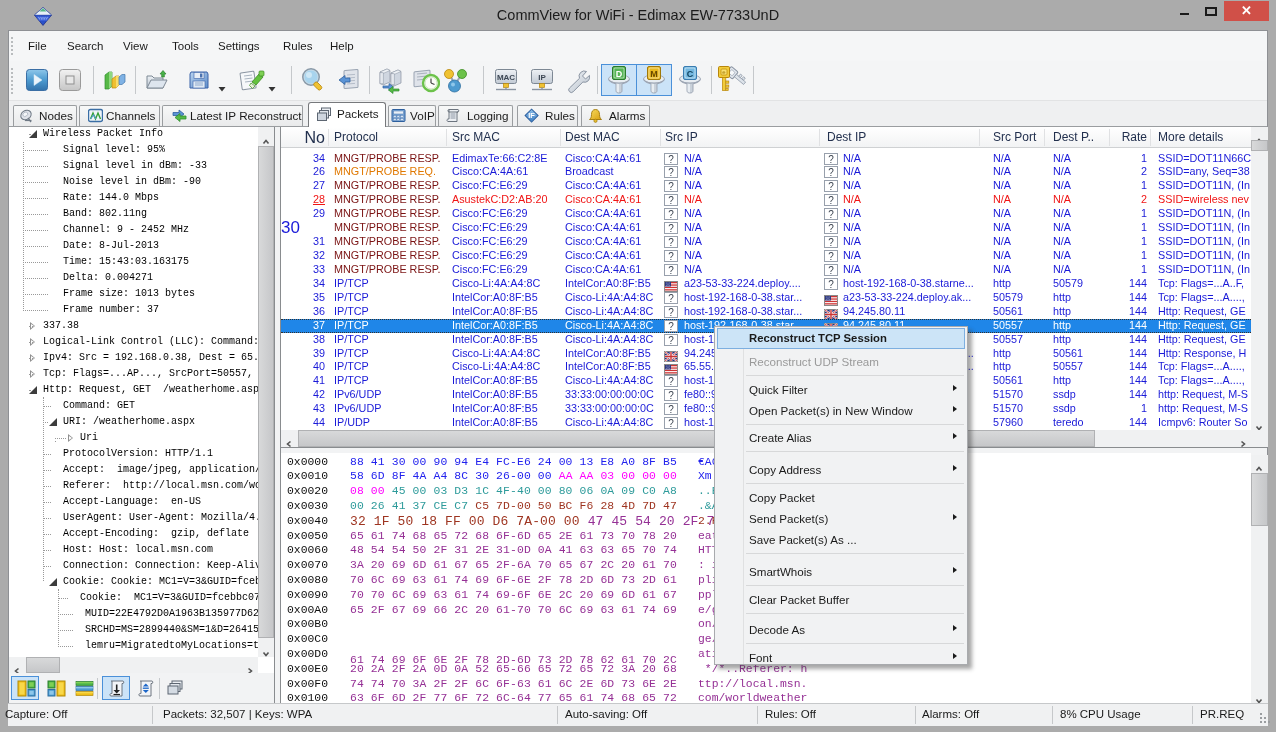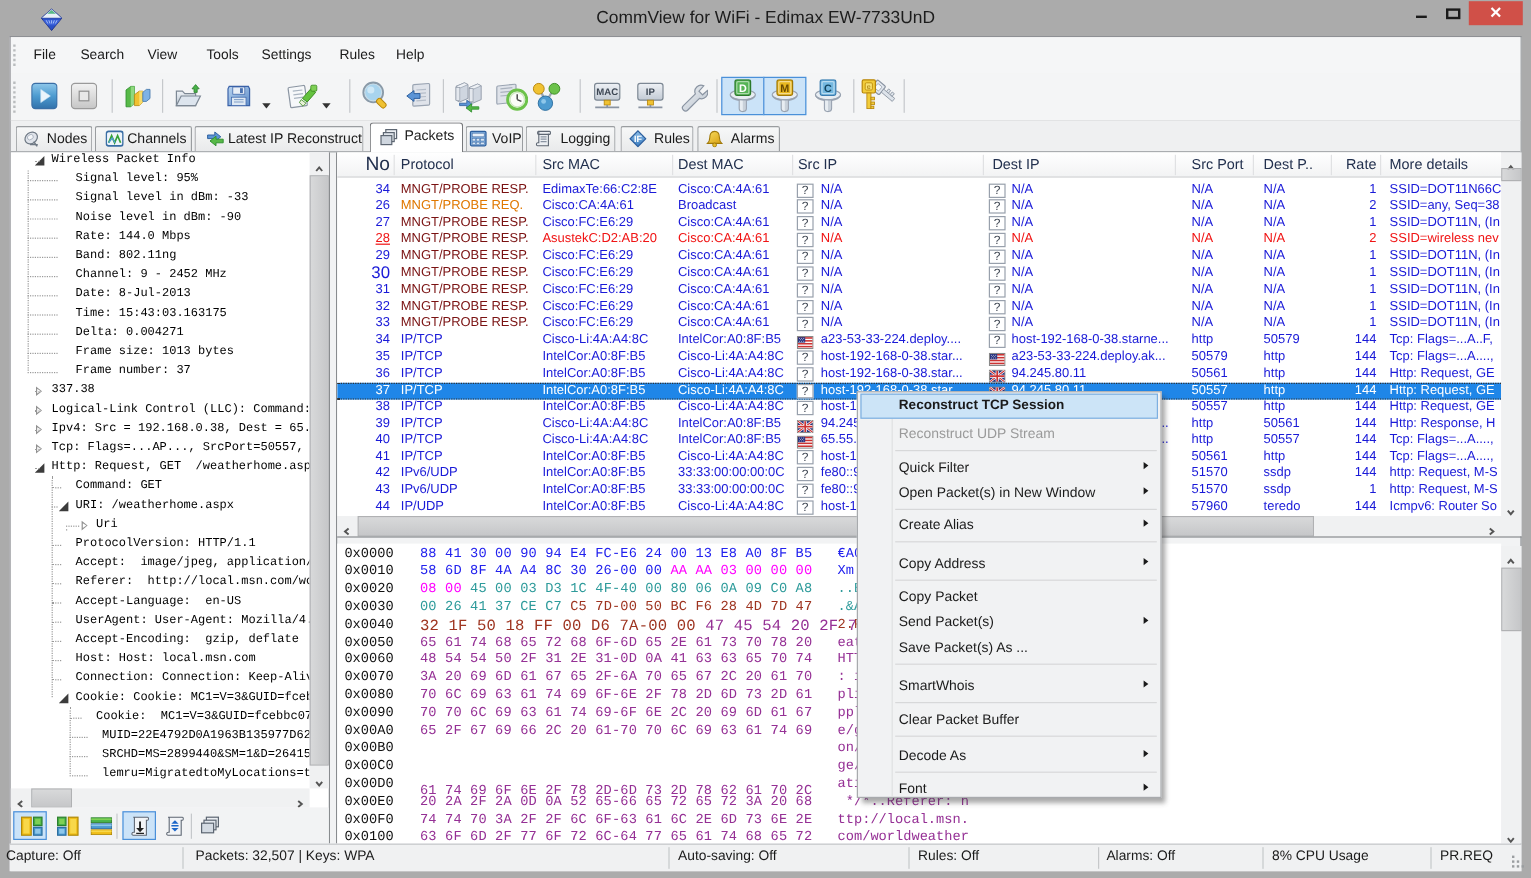--- a/index.html
+++ b/index.html
@@ -551,21 +551,21 @@
       </div>
       <div class="txt" style="left:403px;top:80.2px;height:13.93px;line-height:13.93px;font-size:10.8px;color:#1a1ad8;">N/A</div>
       <div class="abs" style="left:543px;top:81.2px;">
         <span class="qbox">?</span>
       </div>
       <div class="txt" style="left:562px;top:80.2px;height:13.93px;line-height:13.93px;font-size:10.8px;color:#1a1ad8;">N/A</div>
       <div class="txt" style="left:712px;top:80.2px;height:13.93px;line-height:13.93px;font-size:10.8px;color:#1a1ad8;">N/A</div>
       <div class="txt" style="left:772px;top:80.2px;height:13.93px;line-height:13.93px;font-size:10.8px;color:#1a1ad8;">N/A</div>
       <div class="txt" style="left:828px;top:80.2px;height:13.93px;line-height:13.93px;font-size:10.8px;color:#1a1ad8;width:38px;text-align:right;">1</div>
       <div class="txt" style="left:877px;top:80.2px;height:13.93px;line-height:13.93px;font-size:10.8px;color:#1a1ad8;">SSID=DOT11N, (In</div>
-      <div class="txt" style="left:0px;top:94.2px;height:13.93px;line-height:13.93px;font-size:14px;color:#1a1ad8;width:44px;text-align:right;">30</div>
+      <div class="txt" style="left:0px;top:94.2px;height:13.93px;line-height:13.93px;font-size:17px;color:#1a1ad8;width:44px;text-align:left;">30</div>
       <div class="txt" style="left:53px;top:94.2px;height:13.93px;line-height:13.93px;font-size:10.8px;color:#7a1212;">MNGT/PROBE RESP.</div>
       <div class="txt" style="left:171px;top:94.2px;height:13.93px;line-height:13.93px;font-size:10.8px;color:#1a1ad8;">Cisco:FC:E6:29</div>
       <div class="txt" style="left:284px;top:94.2px;height:13.93px;line-height:13.93px;font-size:10.8px;color:#1a1ad8;">Cisco:CA:4A:61</div>
       <div class="abs" style="left:383px;top:95.2px;">
         <span class="qbox">?</span>
       </div>
       <div class="txt" style="left:403px;top:94.2px;height:13.93px;line-height:13.93px;font-size:10.8px;color:#1a1ad8;">N/A</div>
       <div class="abs" style="left:543px;top:95.2px;">
         <span class="qbox">?</span>
       </div>

